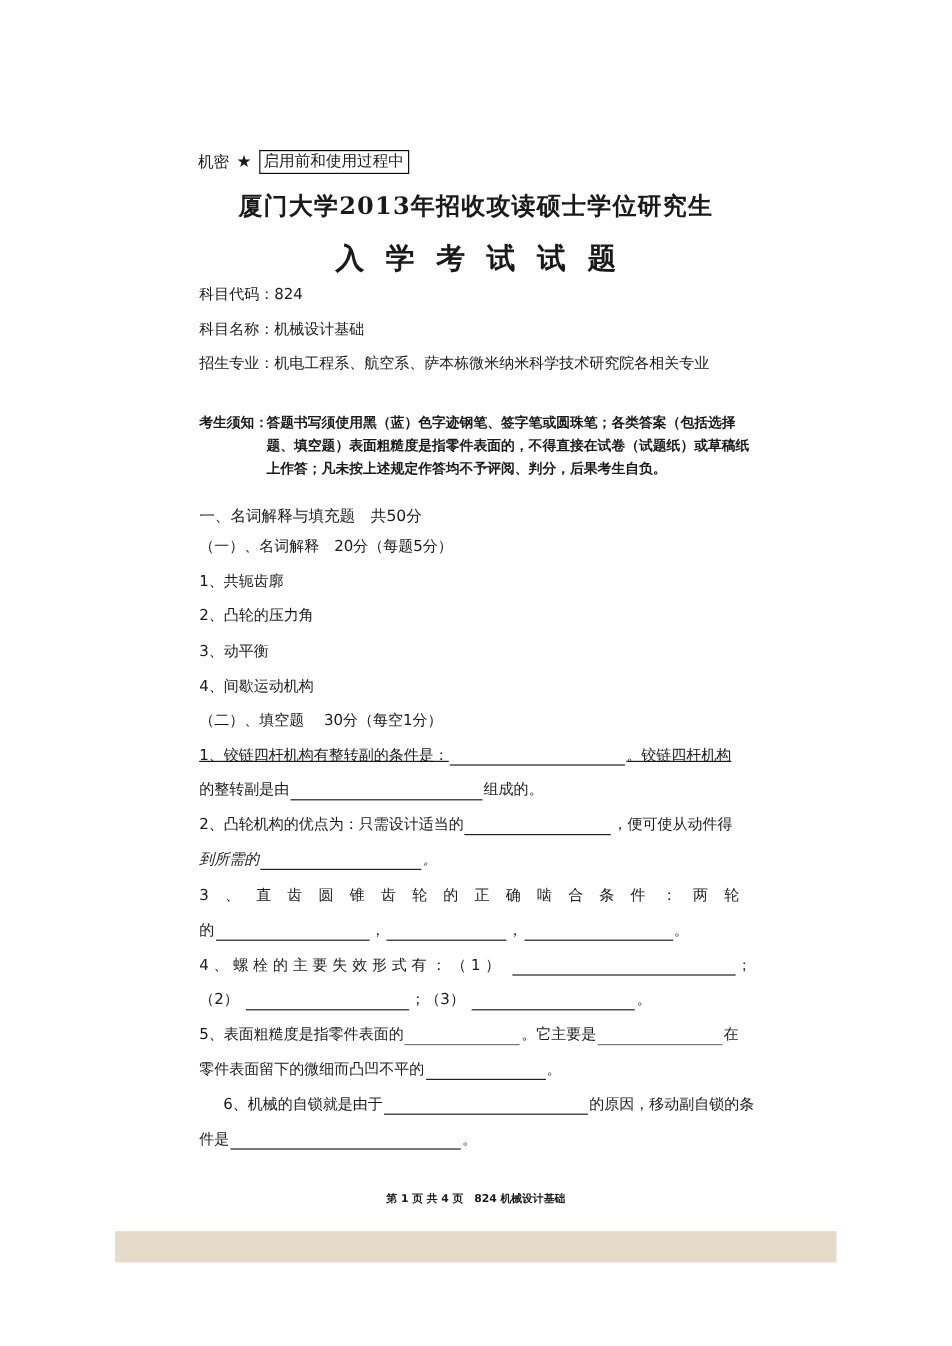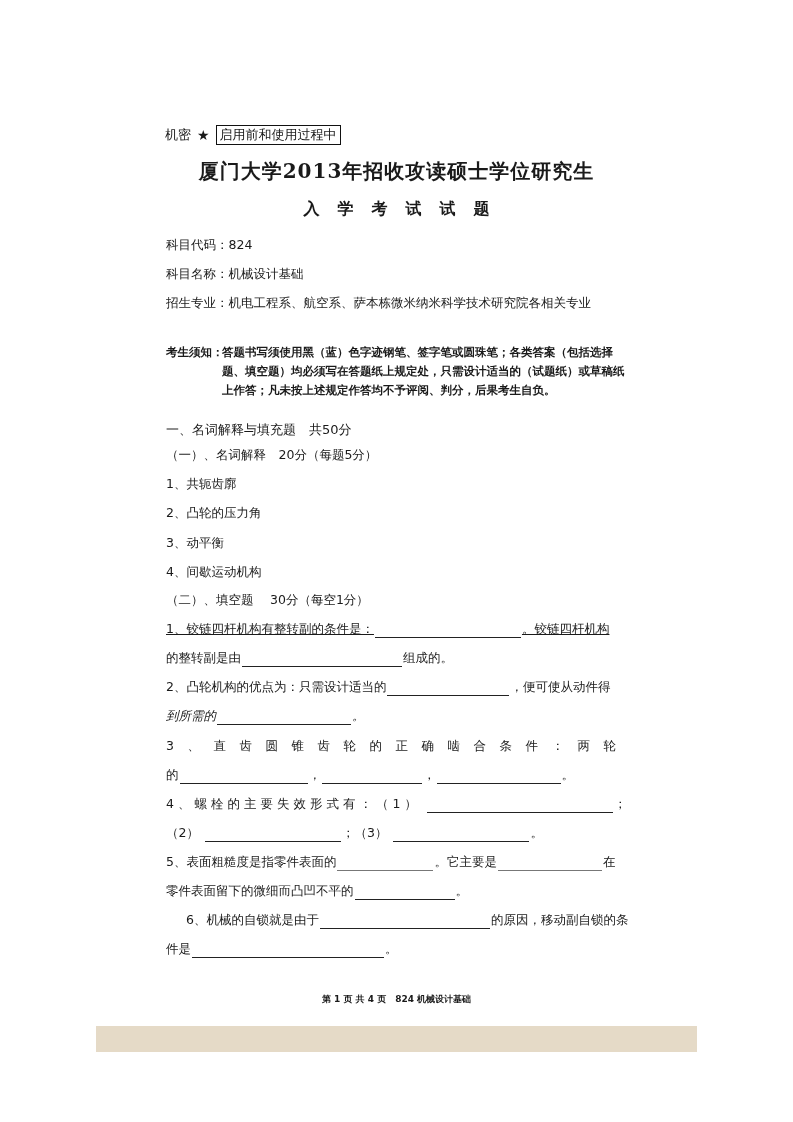--- a/index.html
+++ b/index.html
@@ -16,21 +16,21 @@
       color: #1a1a1a;
     }
     .abs { position: absolute; white-space: nowrap; }
 
     .secret-row { left: 165px; top: 125px; font-size: 13px; display: flex; align-items: center; }
     .secret-label { margin-right: 6px; }
     .secret-star { margin-right: 6px; font-size: 14px; }
     .secret-box { border: 1.5px solid #111; padding: 0 3px; line-height: 18px; font-size: 13px; }
 
     .title-main { left: 0; width: 793px; top: 158px; text-align: center; font-family: "DejaVu Serif", serif; font-weight: bold; font-size: 20px; letter-spacing: 1px; }
-    .title-sub { left: 0; width: 793px; top: 199px; text-align: center; font-family: Liberation Serif, serif; font-weight: bold; font-size: 16px; letter-spacing: 18px; padding-left: 18px; box-sizing: border-box; }
+    .title-sub { left: 0; width: 793px; top: 199px; text-align: center; font-family: Liberation Serif, serif; font-weight: bold; font-size: 24px; letter-spacing: 18px; padding-left: 18px; box-sizing: border-box; }
 
     .meta { left: 166px; font-size: 12.5px; }
     .meta-1 { top: 237px; }
     .meta-2 { top: 266px; }
     .meta-3 { top: 295px; }
 
     .notice { left: 166px; top: 343px; font-size: 11.5px; font-weight: bold; line-height: 19px; }
     .notice .row { display: flex; }
     .notice .lbl { width: 56px; flex: none; }
     .notice .indent { padding-left: 56px; }
@@ -85,21 +85,21 @@
 </div>
 <div class="abs meta meta-3">
   <span>招生专业：</span><span>机电工程系、航空系、萨本栋微米纳米科学技术研究院各相关专业</span>
 </div>
 
 <div class="abs notice">
   <div class="row">
     <span class="lbl">考生须知：</span>
     <span>答题书写须使用黑（蓝）色字迹钢笔、签字笔或圆珠笔；各类答案（包括选择</span>
   </div>
-  <div class="indent">题、填空题）均必须写在答题纸上规定处，只需设计适当的（试题纸）或草稿纸</div>
+  <div class="indent">题、填空题）表面粗糙度是指零件表面的，不得直接在试卷（试题纸）或草稿纸</div>
   <div class="indent">上作答；凡未按上述规定作答均不予评阅、判分，后果考生自负。</div>
 </div>
 
 <div class="abs sec sec-1">一、名词解释与填充题　共50分</div>
 <div class="abs sub-1">（一）、名词解释　20分（每题5分）</div>
 <div class="abs item item-1">1、共轭齿廓</div>
 <div class="abs item item-2">2、凸轮的压力角</div>
 <div class="abs item item-3">3、动平衡</div>
 <div class="abs item item-4">4、间歇运动机构</div>
 <div class="abs sub-2">（二）、填空题　 30分（每空1分）</div>

